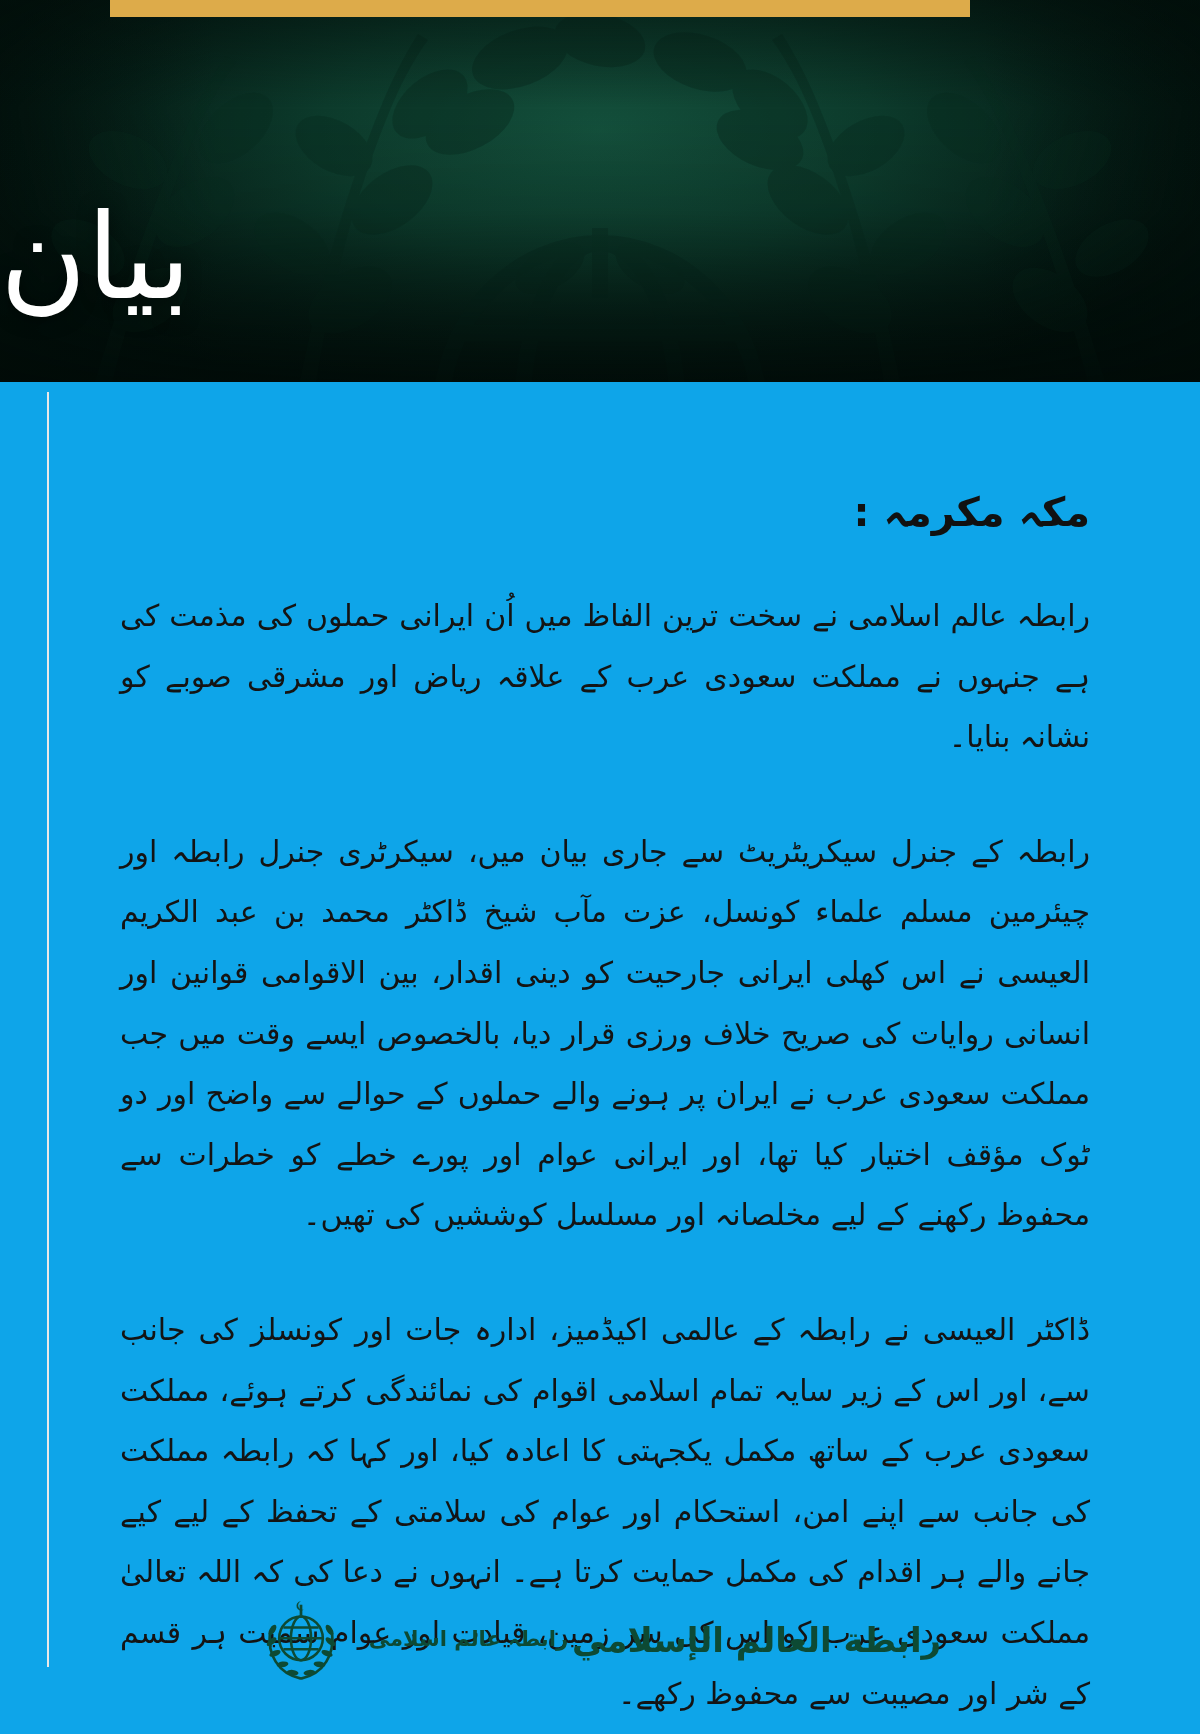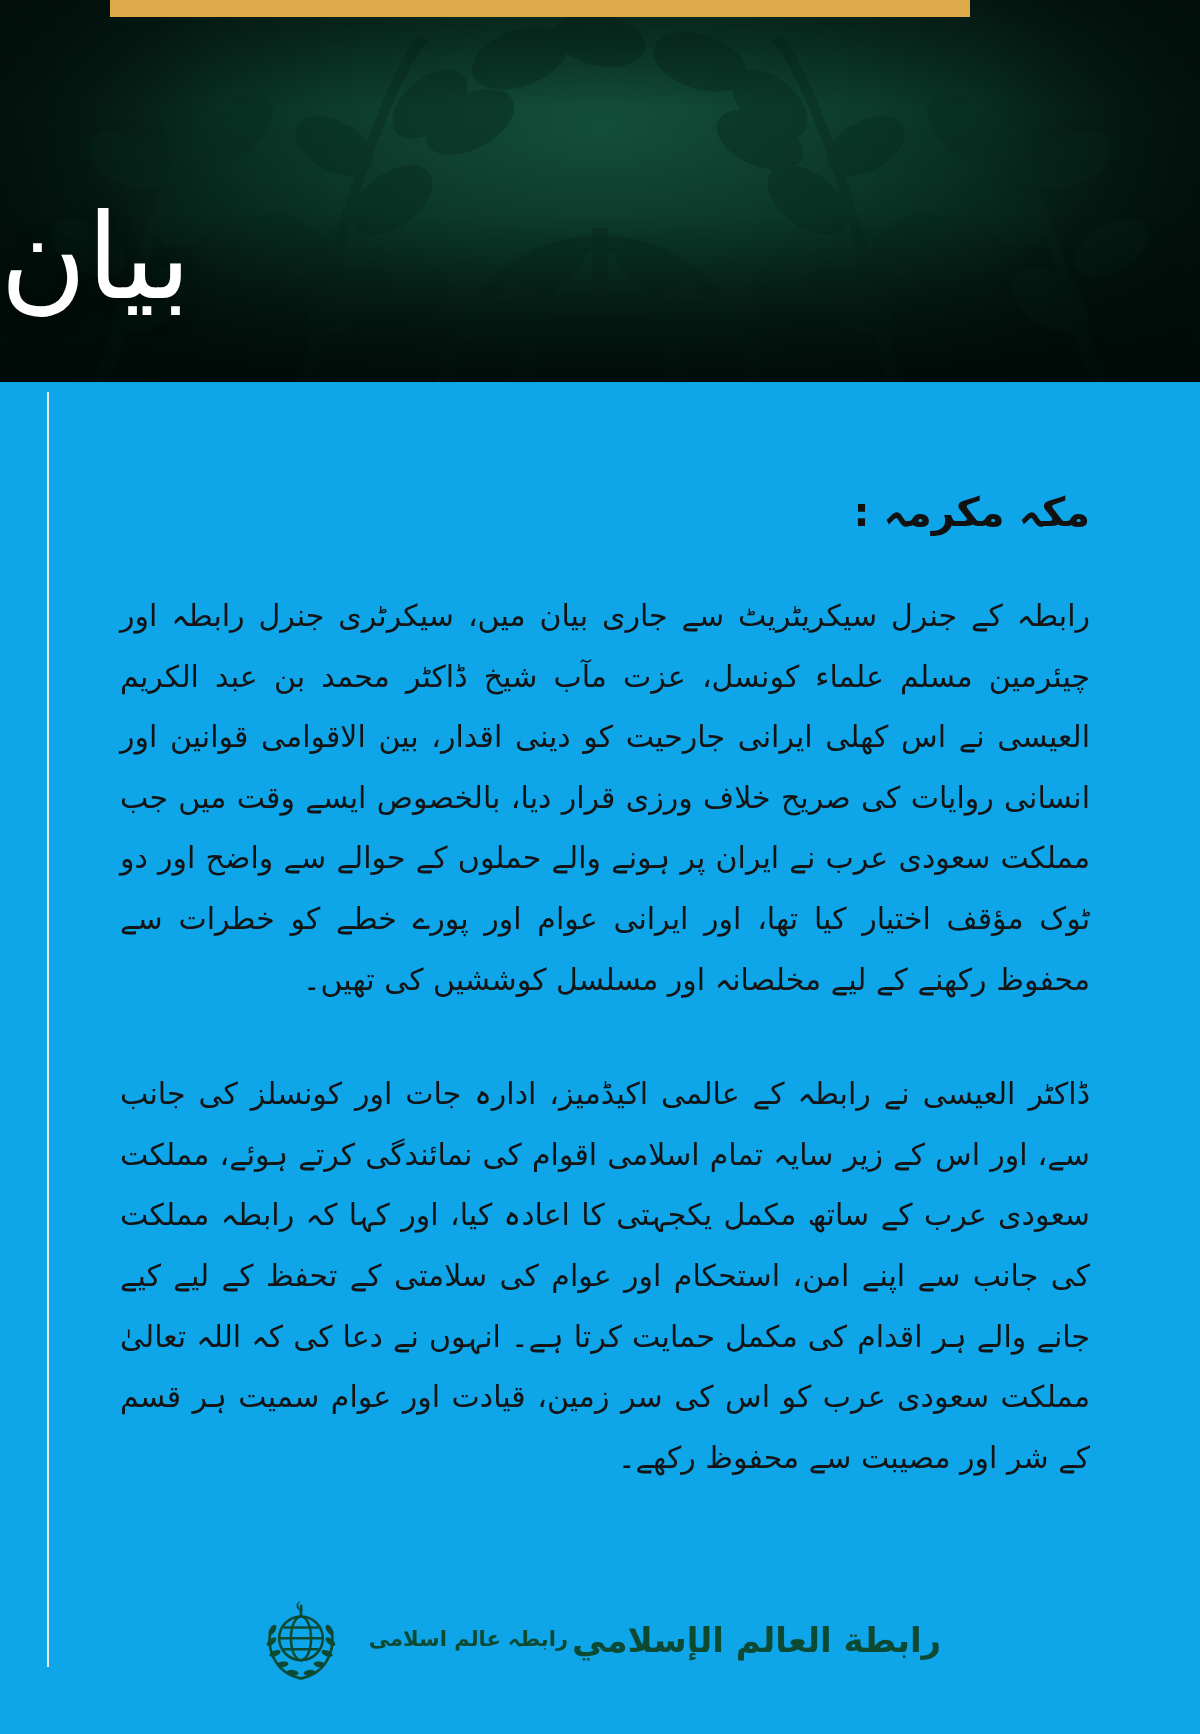--- a/index.html
+++ b/index.html
@@ -166,20 +166,21 @@
   </div>
 
   <div class="body-wrap">
 
     <div class="left-rule"></div>
 
     <div class="content">
 
       <div class="salutation">مکہ مکرمہ :</div>
 
+      <p class="para">رابطہ عالم اسلامی نے سخت ترین الفاظ میں اُن ایرانی حملوں کی مذمت کی ہے جنہوں نے مملکت سعودی عرب کے علاقہ ریاض اور مشرقی صوبے کو نشانہ بنایا۔</p>
 
       <p class="para">رابطہ کے جنرل سیکریٹریٹ سے جاری بیان میں، سیکرٹری جنرل رابطہ اور چیئرمین مسلم علماء کونسل، عزت مآب شیخ ڈاکٹر محمد بن عبد الکریم العیسی نے اس کھلی ایرانی جارحیت کو دینی اقدار، بین الاقوامی قوانین اور انسانی روایات کی صریح خلاف ورزی قرار دیا، بالخصوص ایسے وقت میں جب مملکت سعودی عرب نے ایران پر ہونے والے حملوں کے حوالے سے واضح اور دو ٹوک مؤقف اختیار کیا تھا، اور ایرانی عوام اور پورے خطے کو خطرات سے محفوظ رکھنے کے لیے مخلصانہ اور مسلسل کوششیں کی تھیں۔</p>
 
       <p class="para">ڈاکٹر العیسی نے رابطہ کے عالمی اکیڈمیز، ادارہ جات اور کونسلز کی جانب سے، اور اس کے زیر سایہ تمام اسلامی اقوام کی نمائندگی کرتے ہوئے، مملکت سعودی عرب کے ساتھ مکمل یکجہتی کا اعادہ کیا، اور کہا کہ رابطہ مملکت کی جانب سے اپنے امن، استحکام اور عوام کی سلامتی کے تحفظ کے لیے کیے جانے والے ہر اقدام کی مکمل حمایت کرتا ہے۔ انہوں نے دعا کی کہ اللہ تعالیٰ مملکت سعودی عرب کو اس کی سر زمین، قیادت اور عوام سمیت ہر قسم کے شر اور مصیبت سے محفوظ رکھے۔</p>
     </div>
 
     <div class="footer">
 
       <div class="logo-ar">
         <div class="logo-ar-main">رابطة العالم الإسلامي</div>

